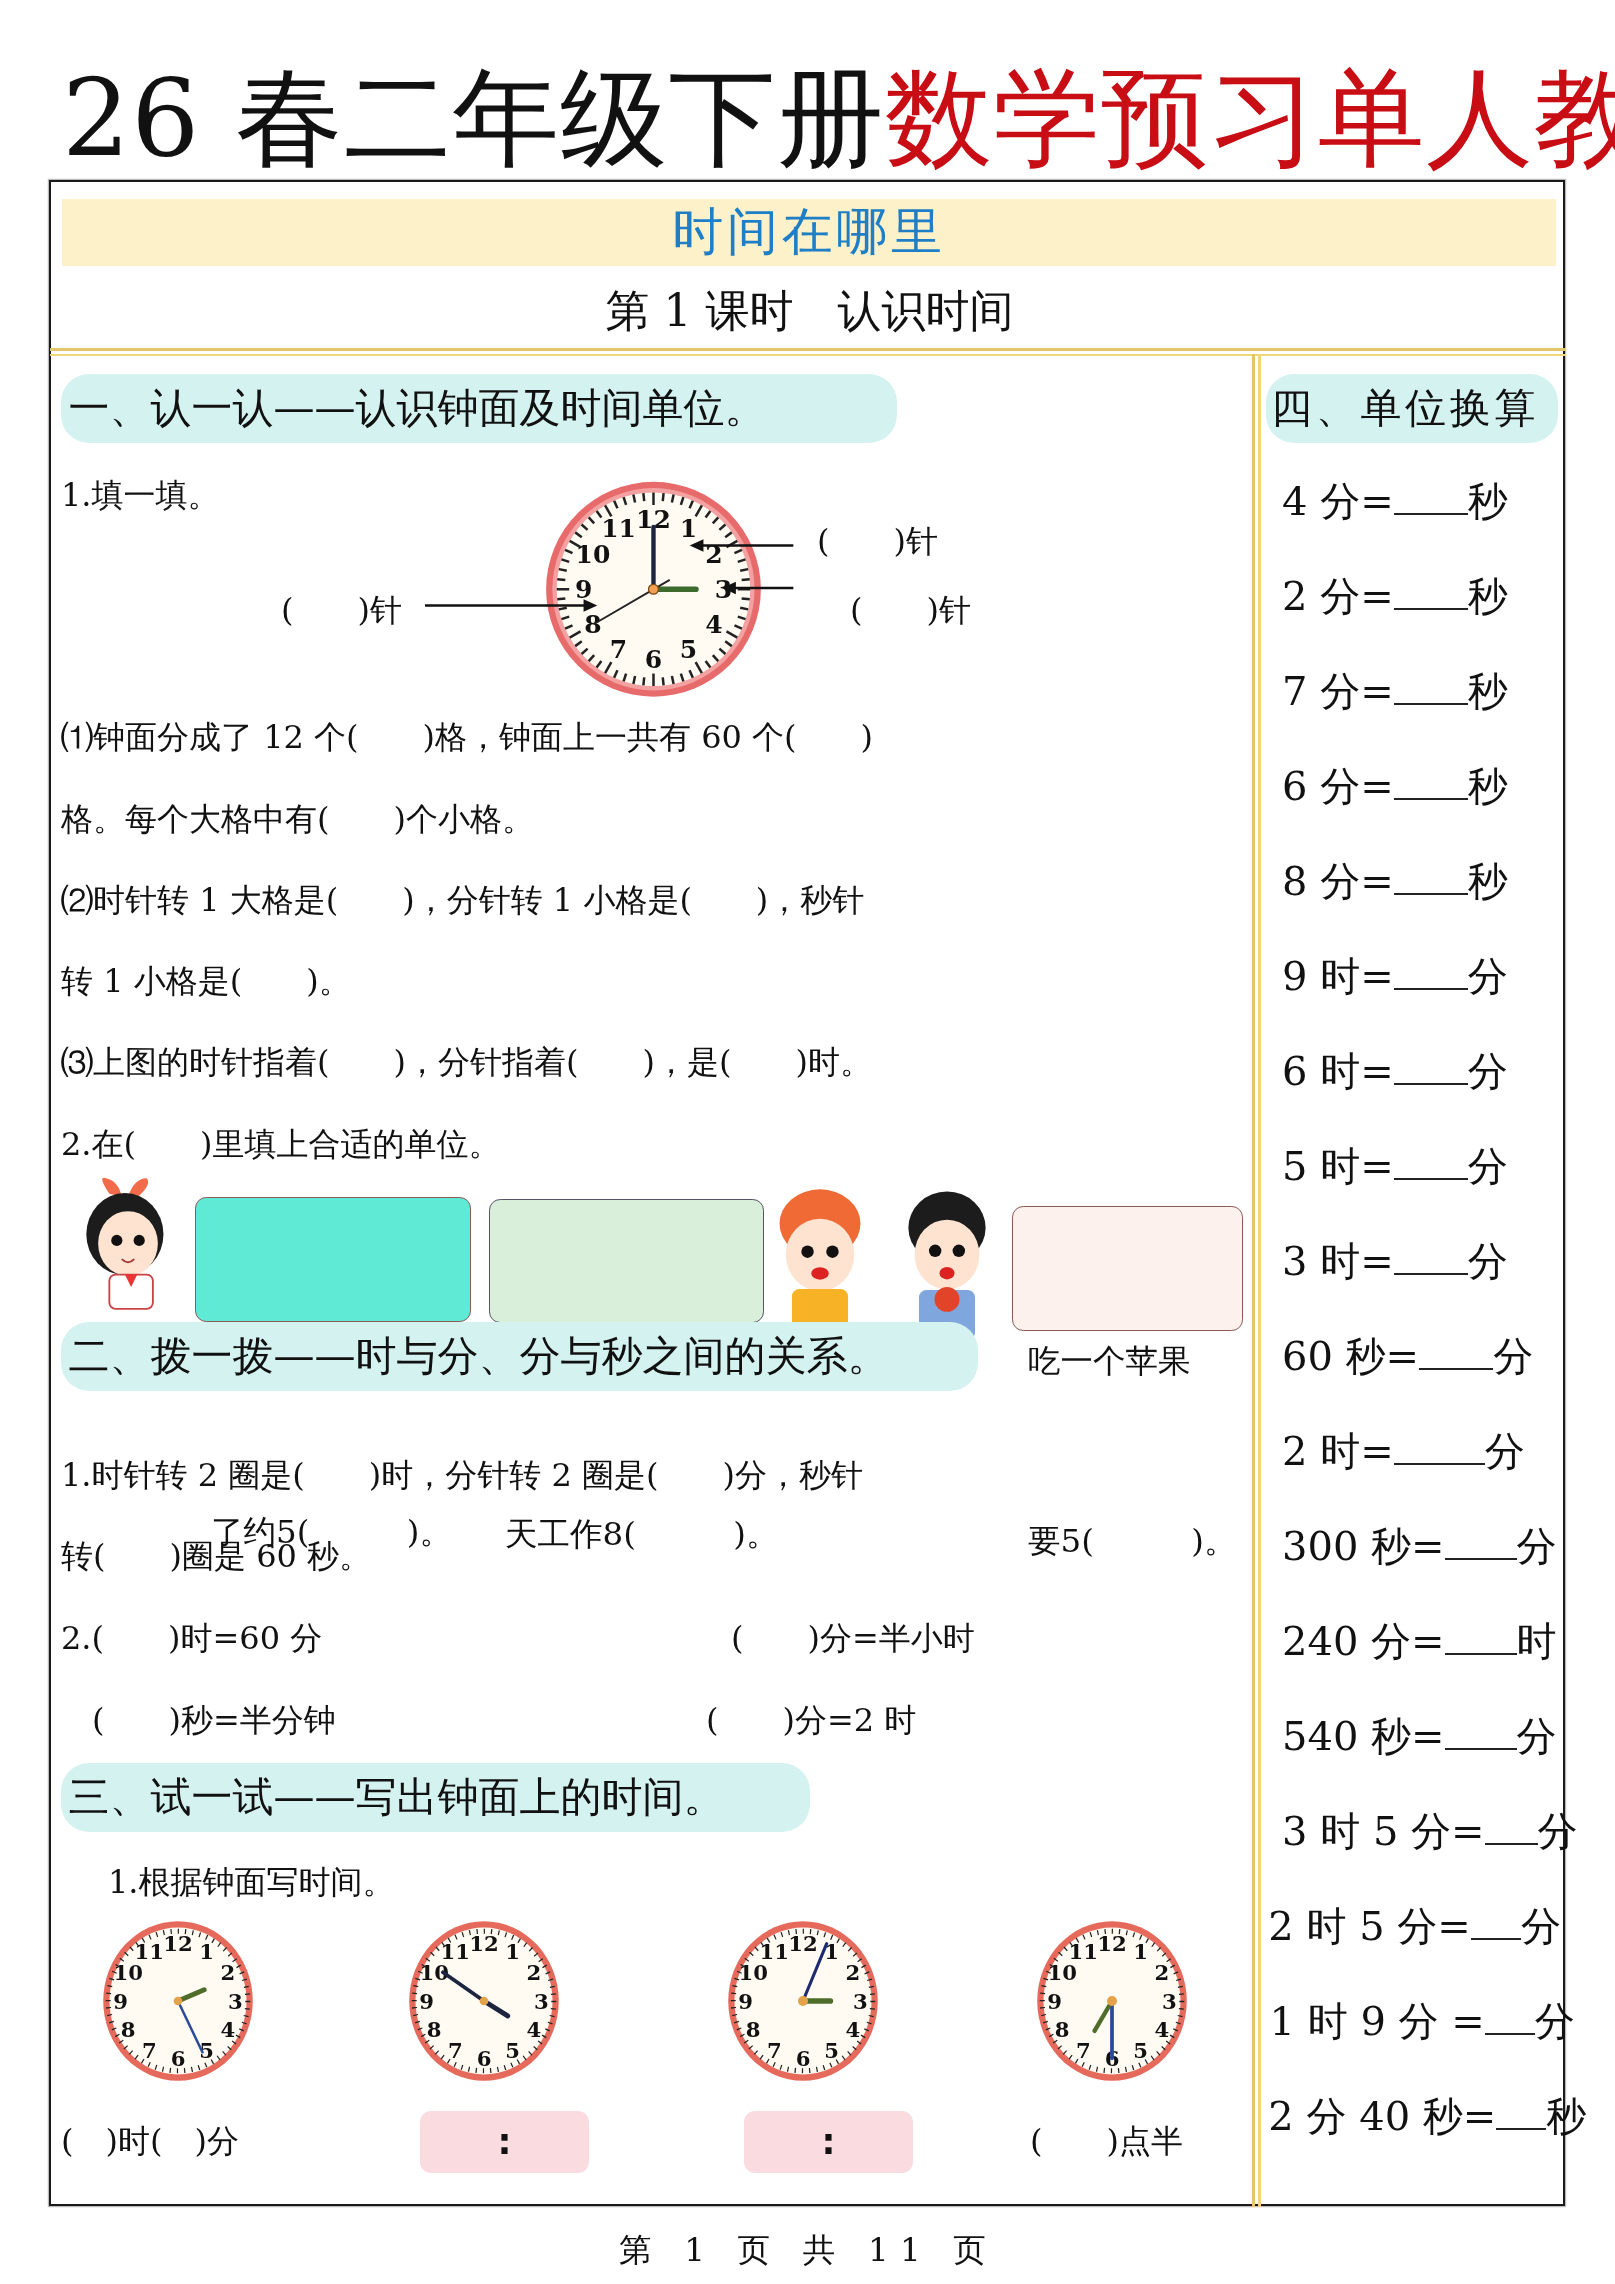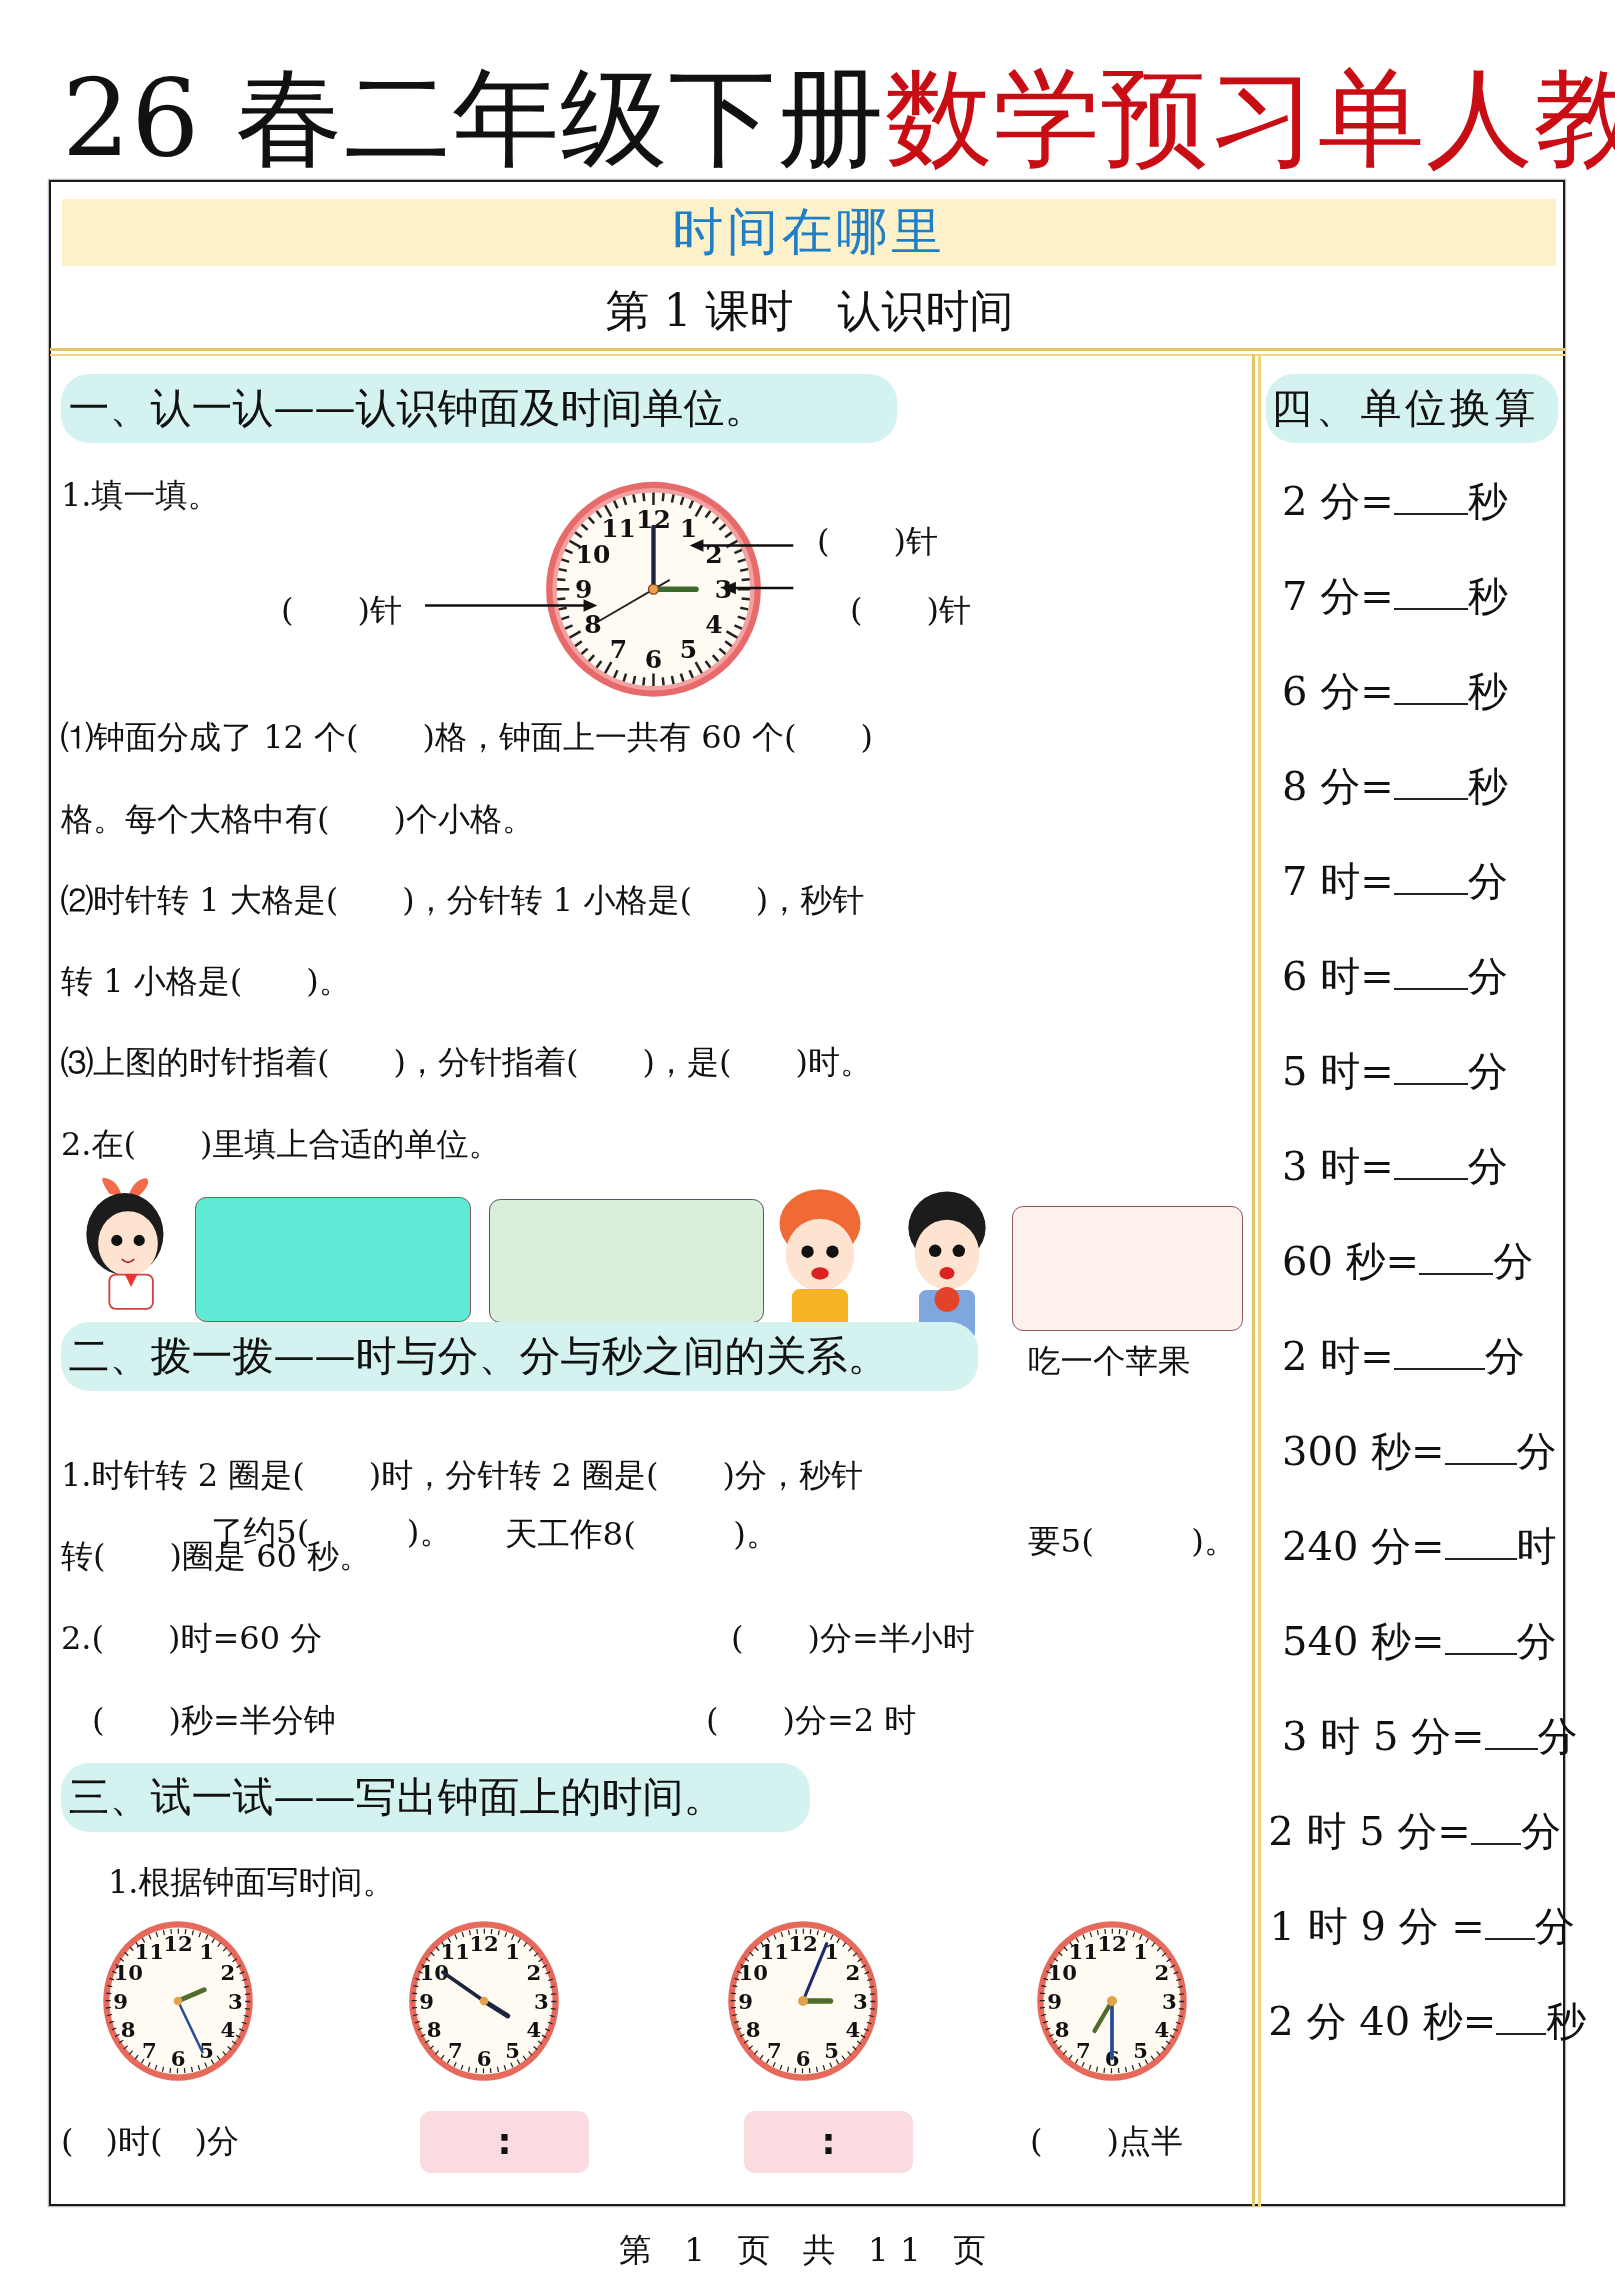--- a/index.html
+++ b/index.html
@@ -316,25 +316,26 @@
   <span>:</span>
 </div>
 <div class="abs pinkbox" style="left:744px;top:2111px;">
   <span>:</span>
 </div>
 <div class="abs t" style="left:1030px;top:2116px;">(　　)点半</div>
 
 <div class="abs sec" style="left:1266px;top:374px;width:287px;padding-left:5px;letter-spacing:3.7px;">四、单位换算</div>
 
 <div class="abs" style="left:1282px;top:476px;width:281px;">
+  <div class="rc" style="height:95px;"><span>4 分=</span><span class="blank" style="width:74px;"></span><span>秒</span></div>
   <div class="rc" style="height:95px;"><span>2 分=</span><span class="blank" style="width:74px;"></span><span>秒</span></div>
   <div class="rc" style="height:95px;"><span>7 分=</span><span class="blank" style="width:74px;"></span><span>秒</span></div>
   <div class="rc" style="height:95px;"><span>6 分=</span><span class="blank" style="width:74px;"></span><span>秒</span></div>
   <div class="rc" style="height:95px;"><span>8 分=</span><span class="blank" style="width:74px;"></span><span>秒</span></div>
-  <div class="rc" style="height:95px;"><span>7 时=</span><span class="blank" style="width:74px;"></span><span>分</span></div>
+  <div class="rc" style="height:95px;"><span>9 时=</span><span class="blank" style="width:74px;"></span><span>分</span></div>
   <div class="rc" style="height:95px;"><span>6 时=</span><span class="blank" style="width:74px;"></span><span>分</span></div>
   <div class="rc" style="height:95px;"><span>5 时=</span><span class="blank" style="width:74px;"></span><span>分</span></div>
   <div class="rc" style="height:95px;"><span>3 时=</span><span class="blank" style="width:74px;"></span><span>分</span></div>
   <div class="rc" style="height:95px;"><span>60 秒=</span><span class="blank" style="width:74px;"></span><span>分</span></div>
   <div class="rc" style="height:95px;"><span>2 时=</span><span class="blank" style="width:91px;"></span><span>分</span></div>
   <div class="rc" style="height:95px;"><span>300 秒=</span><span class="blank" style="width:72px;"></span><span>分</span></div>
   <div class="rc" style="height:95px;"><span>240 分=</span><span class="blank" style="width:72px;"></span><span>时</span></div>
   <div class="rc" style="height:95px;"><span>540 秒=</span><span class="blank" style="width:72px;"></span><span>分</span></div>
   <div class="rc" style="height:95px;"><span>3 时 5 分=</span><span class="blank" style="width:53px;"></span><span>分</span></div>
   <div class="rc" style="height:95px;margin-left:-13.7px;"><span>2 时 5 分=</span><span class="blank" style="width:50px;"></span><span>分</span></div>

